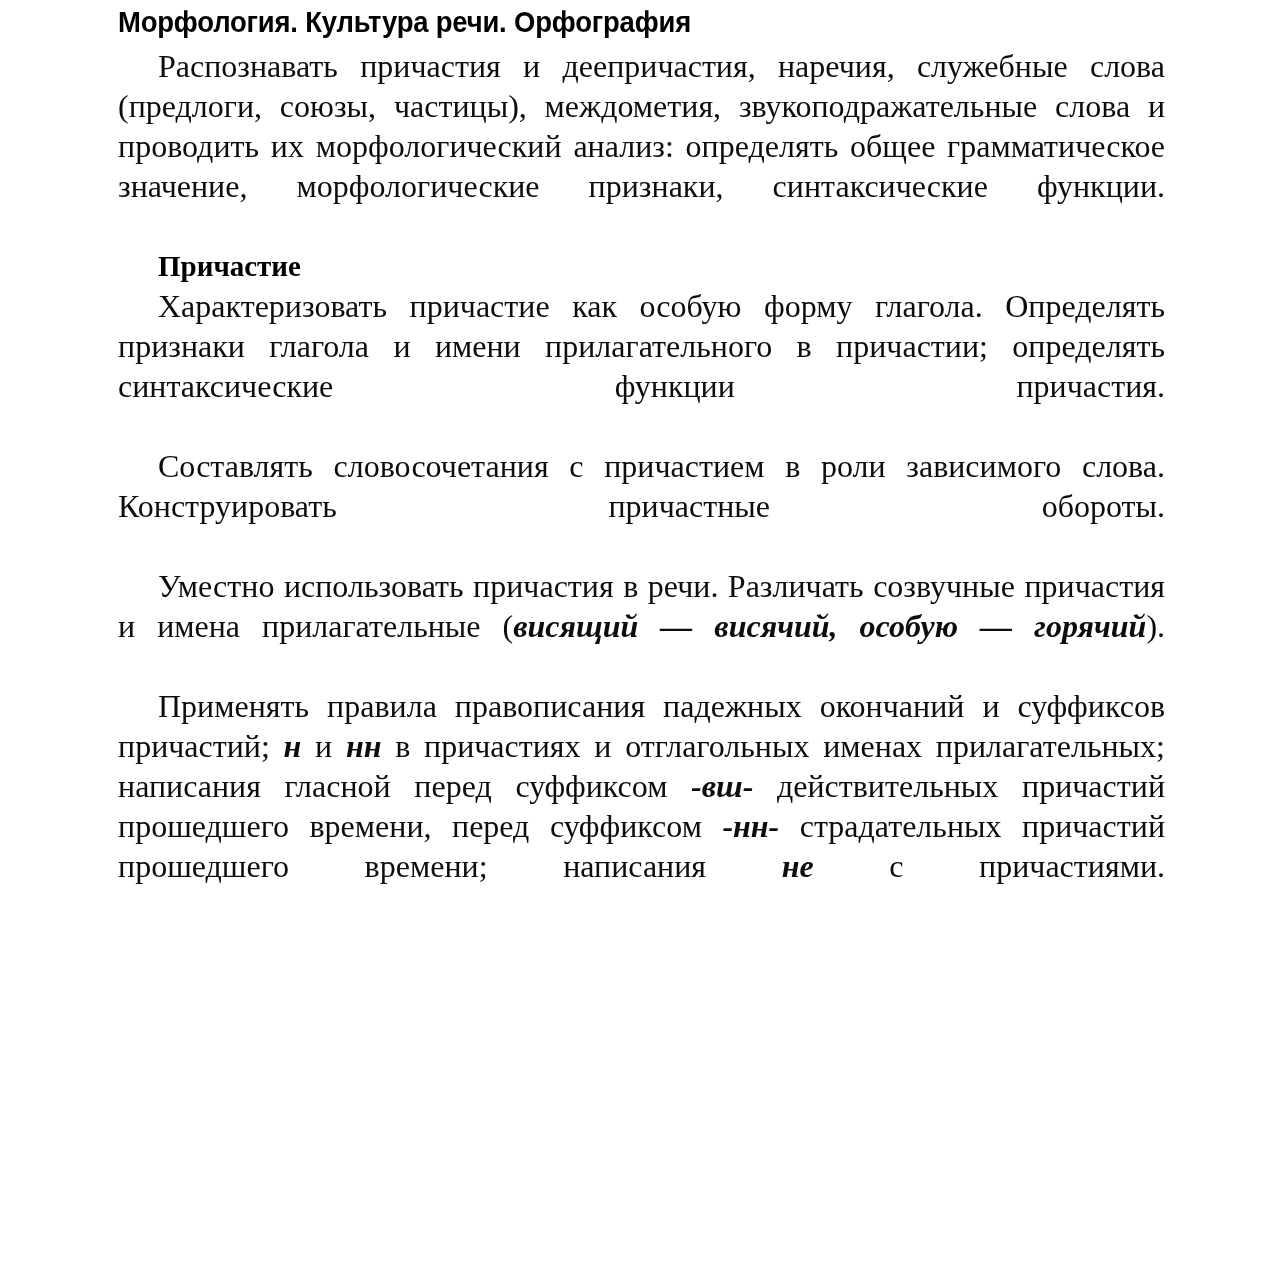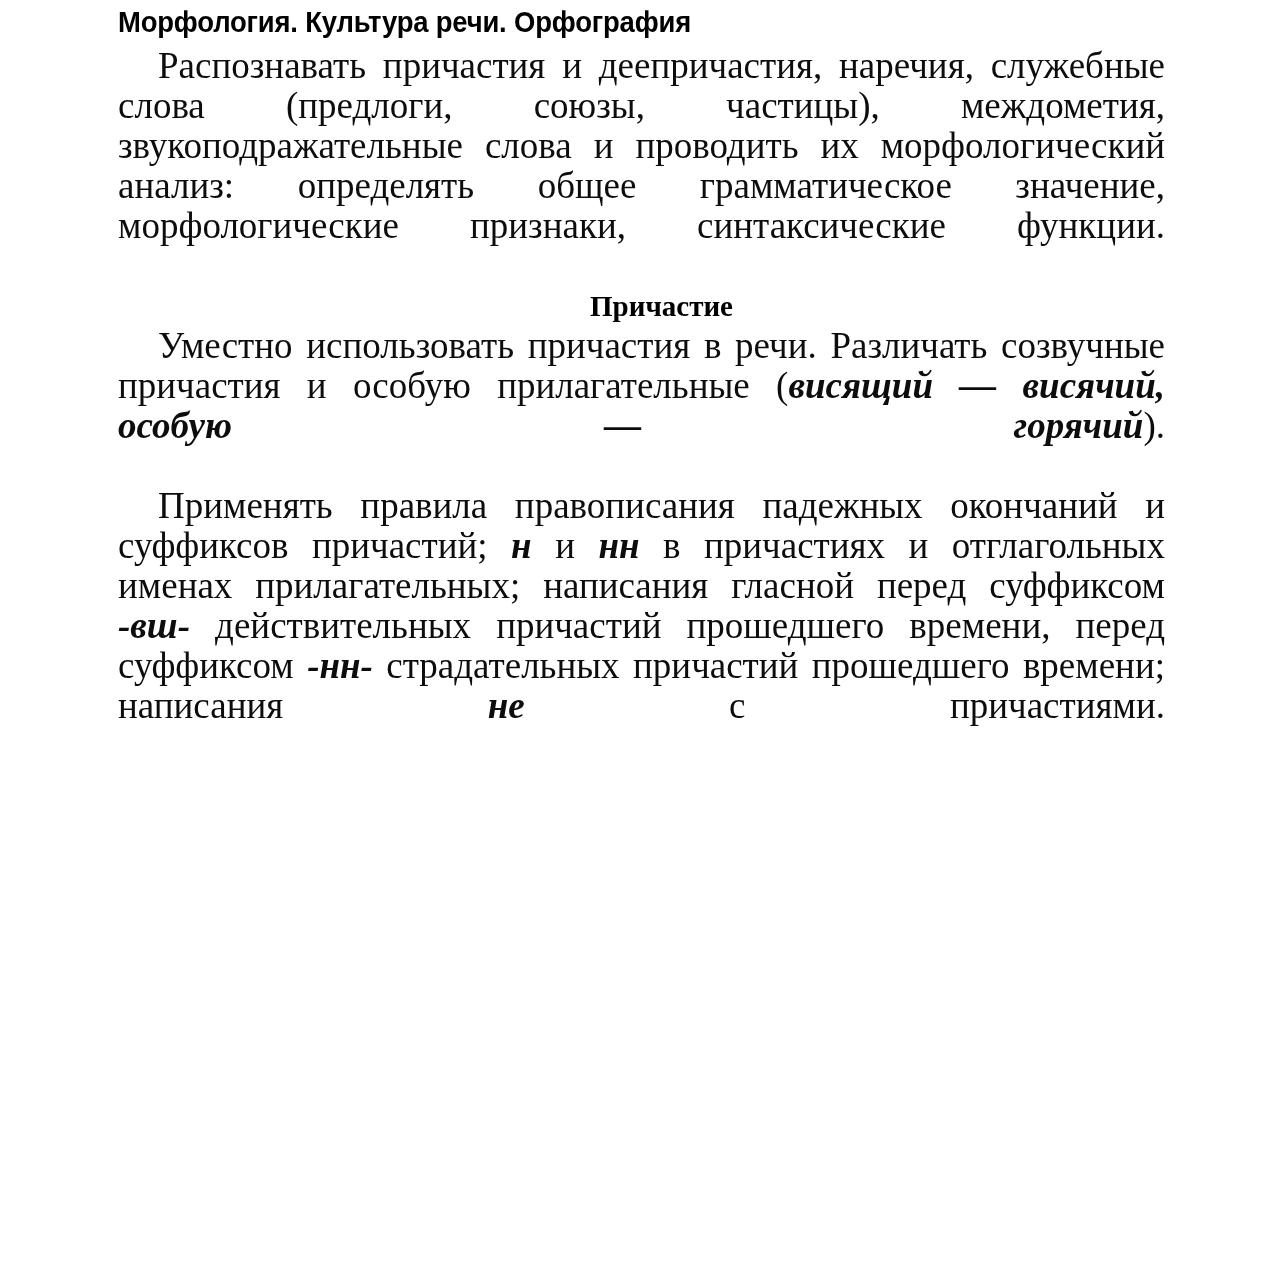--- a/index.html
+++ b/index.html
@@ -41,27 +41,26 @@
 
   
   .sub-heading {
     font-family: "Liberation Serif", "DejaVu Serif", serif;
     font-weight: 700;
     font-size: 29px;
     line-height: 40px;
     margin: 0;
     padding-left: 40px;
     color: #000000;
-    text-align: center;
   }
 
   
   .para {
     font-family: "Liberation Serif", "DejaVu Serif", serif;
-    font-size: 37px;
+    font-size: 32px;
     line-height: 40px;
     margin: 0;
     text-align: justify;
     text-justify: inter-word;
     text-indent: 40px;
     color: #0d0d0d;
     hyphens: manual;
   }
 
   
@@ -81,26 +80,28 @@
 <body>
 
 <div id="page">
 
   <h1 class="section-heading">Морфология. Культура речи. Орфография</h1>
 
   <p class="para" id="para-1">Распознавать причастия и деепричастия, наречия, служебные слова (предлоги, союзы, частицы), междометия, звукоподражательные слова и проводить их морфологический анализ: определять общее грамматическое значение, морфологические признаки, синтаксические функции.</p>
 
   <h2 class="sub-heading">Причастие</h2>
 
+  <p class="para" id="para-2">Характеризовать причастие как особую форму глагола. Определять признаки глагола и имени прилагательного в причастии; определять синтаксические функции причастия.</p>
 
 
 
+  <p class="para" id="para-5">Составлять словосочетания с причастием в роли зависимого слова. Конструировать причастные обороты.</p>
 
   <p class="para" id="para-6">
-    <span>Уместно использовать причастия в речи. Различать созвучные причастия и особую прилагательные (</span><em class="term">висящий</em><span class="dash"> — </span><em class="term">висячий, особую</em><span class="dash"> — </span><em class="term">горячий</em><span>).</span>
+    <span>Уместно использовать причастия в речи. Различать созвучные причастия и имена прилагательные (</span><em class="term">висящий</em><span class="dash"> — </span><em class="term">висячий, особую</em><span class="dash"> — </span><em class="term">горячий</em><span>).</span>
   </p>
 
 
   <p class="para" id="para-8">
     <span>Применять правила правописания падежных окончаний и суффиксов причастий; </span><em class="term">н</em><span> и </span><em class="term">нн</em><span> в причастиях и отглагольных именах прилагательных; написания гласной перед суффиксом </span><em class="term">-вш-</em><span> действительных причастий прошедшего времени, перед суффиксом </span><em class="term">-нн-</em><span> страдательных причастий прошедшего времени; написания </span><em class="term">не</em><span> с причастиями.</span>
   </p>
 
 </div>
 
 </body></html>

